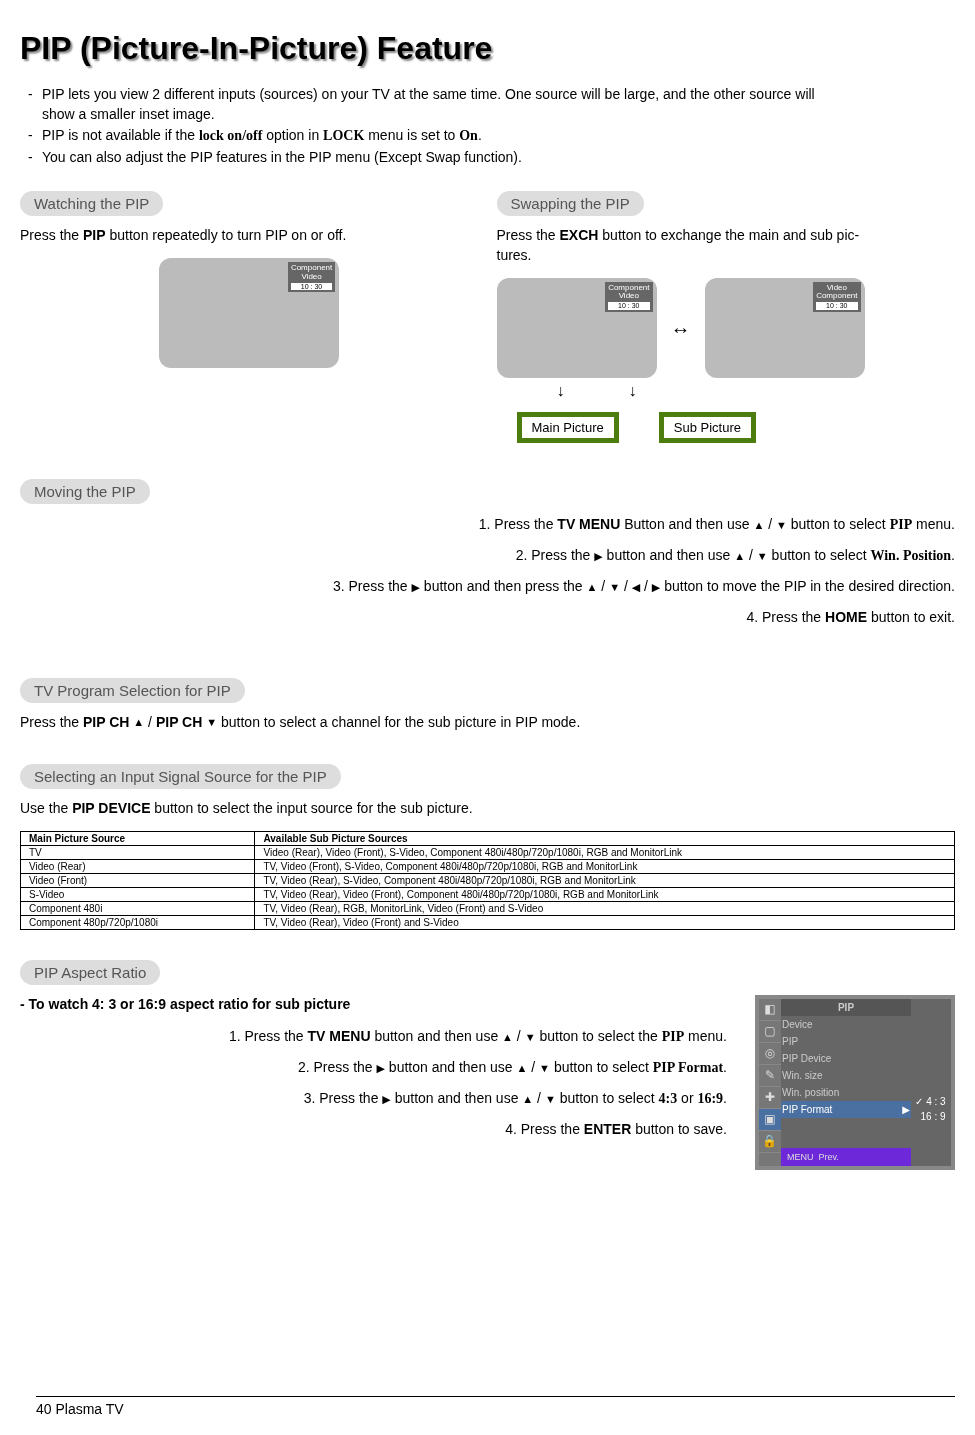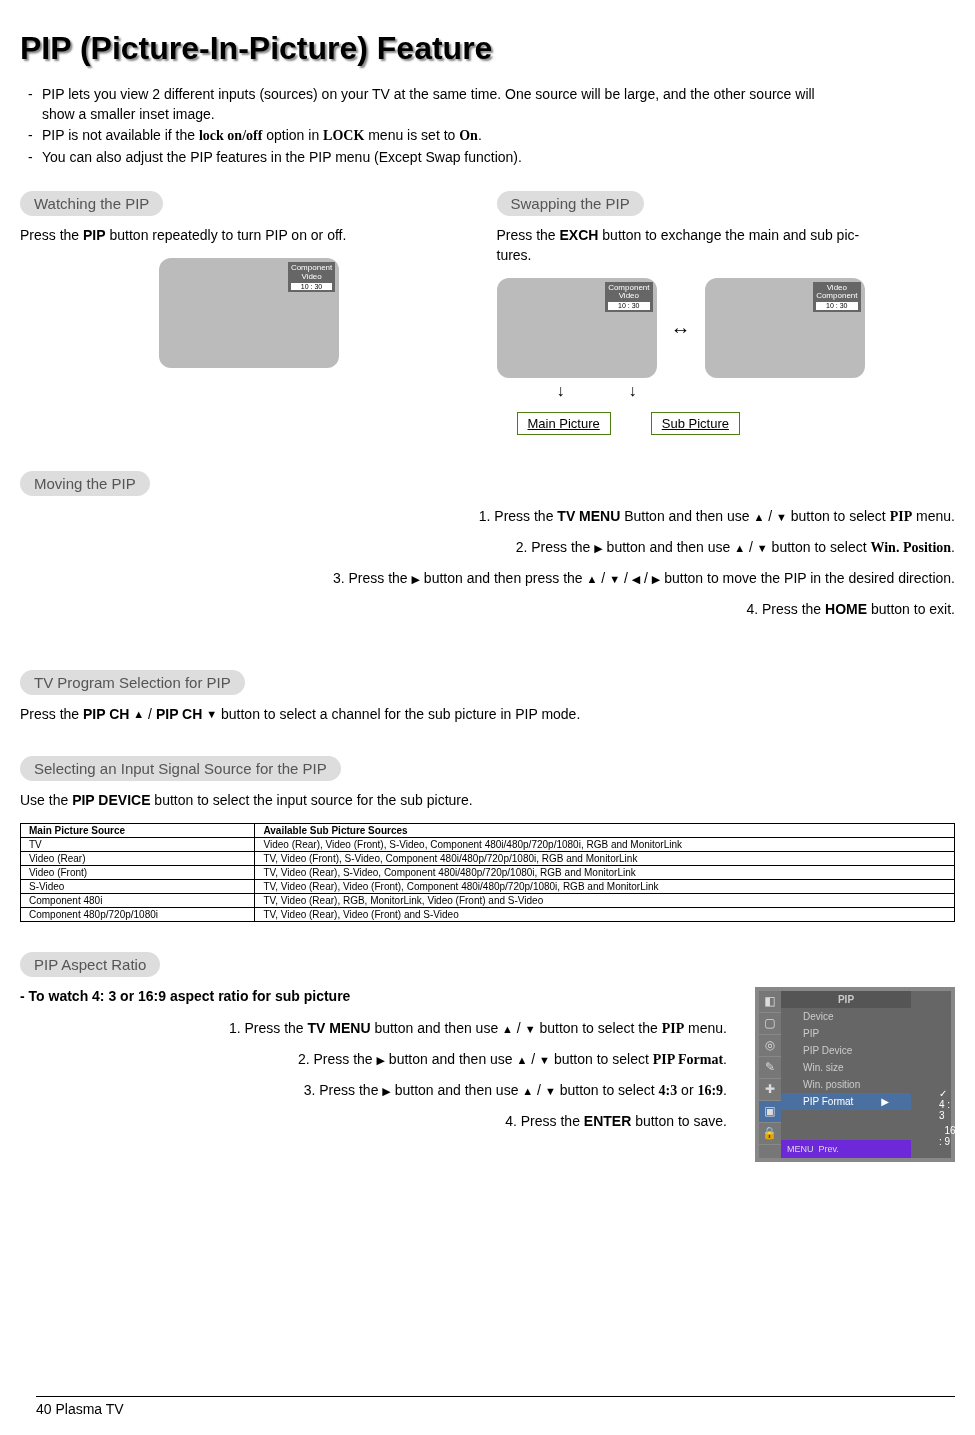--- a/index.html
+++ b/index.html
@@ -49,25 +49,24 @@
     top: 4px; right: 4px;
     background: #666;
     color: #fff;
     font-size: 8px;
     padding: 2px 3px;
     line-height: 1.1;
     text-align: center;
   }
   .label-box {
     display: inline-block;
-    border: 1px solid #4d7c0f;
+    border: 5px solid #4d7c0f;
     padding: 3px 10px;
     font-size: 13px;
     margin-top: 6px;
-    text-decoration: underline;
   }
   .swap-row { display: flex; align-items: center; gap: 8px; }
   .swap-arrow { font-size: 20px; padding: 0 6px; }
   .ol { margin-left: 4px; margin-bottom: 30px; text-align: right; }
   .ol .item { margin-bottom: 10px; line-height: 1.5; }
   .triangle { font-size: 11px; display:inline-block; vertical-align: middle; }
   table.src {
     border-collapse: collapse;
     width: 100%;
     margin-bottom: 30px;
@@ -86,24 +85,24 @@
     background: #888;
     padding: 4px;
     color: #ddd;
     font-size: 10px;
   }
   .osd-inner { background: #666; display: flex; }
   .osd-icons { width: 22px; background: #777; display: flex; flex-direction: column; }
   .osd-icon { height: 22px; border-bottom: 1px solid #888; display:flex; align-items:center; justify-content:center; font-size:12px; }
   .osd-main { flex:1; position:relative; }
   .osd-title { text-align:center; padding:3px 0; background:#555; color:#ccc; font-weight:bold; }
-  .osd-item { padding: 3px 22px; color:#ccc; }
+  .osd-item { padding: 3px 1px; color:#ccc; }
   .osd-item.sel { background:#4a6fa1; color:#fff; display:flex; justify-content:space-between; }
   .osd-options { padding-left:4px; }
-  .osd-options .opt { color:#fff; padding:2px 0;margin-left:24px; }
+  .osd-options .opt { color:#fff; padding:2px 0; }
   .osd-footer { padding:4px 6px; font-size:9px; color:#ddd; background:#6d28d9; }
   .footer-line { position:absolute; bottom:18px; left:36px; right:20px; border-top:1px solid #000; padding-top:4px; font-size:14px; }
   .bold { font-weight: bold; }
   .serif-bold { font-family: Georgia, serif; font-weight: bold; }
   .section-gap { margin-top: 20px; }
   .swap-labels { display: flex; gap: 40px; margin-top: 6px; margin-left: 20px; }
 </style>
 </head>
 <body>
 

